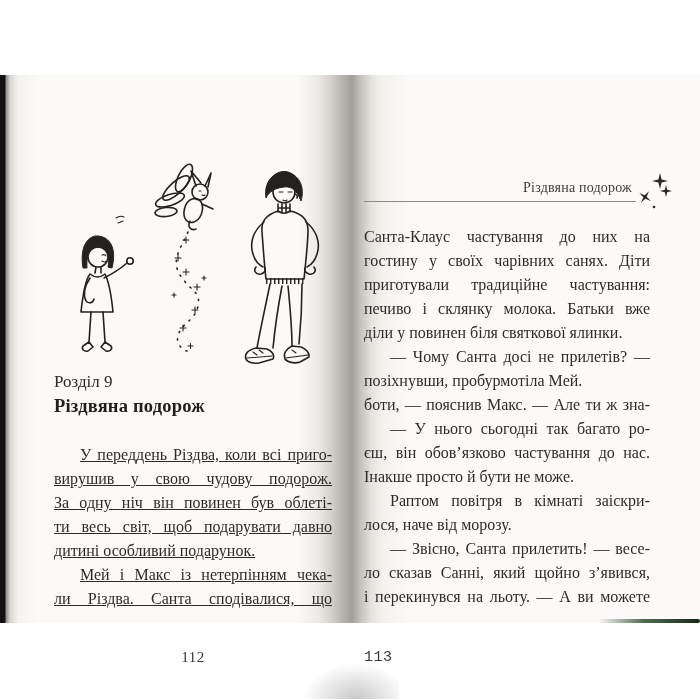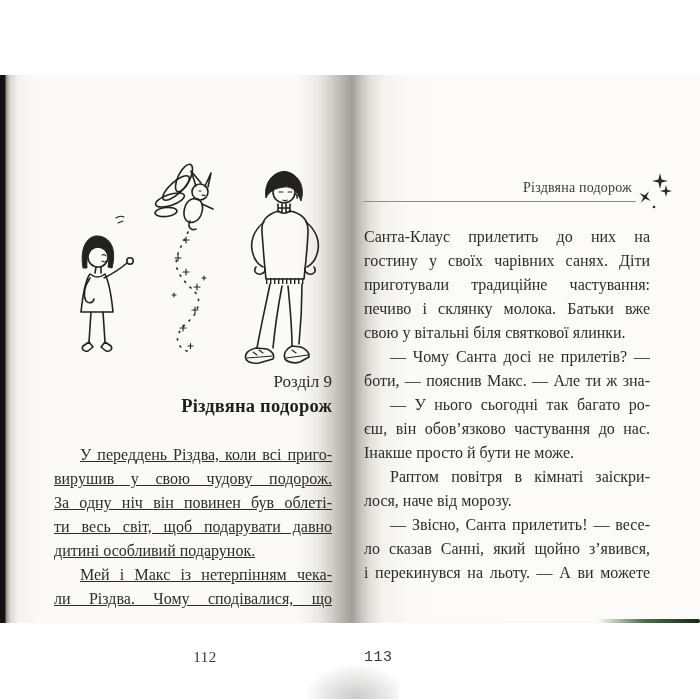--- a/index.html
+++ b/index.html
@@ -24,33 +24,33 @@
   .gutter-flare{
     position:absolute;left:303px;top:588px;width:96px;height:36px;
     background:radial-gradient(ellipse at 55% 100%,rgba(60,60,55,0.28),rgba(60,60,55,0) 70%);
   }
   .cover-edge{
     position:absolute;left:598px;top:619px;width:102px;height:4px;
     background:linear-gradient(90deg,rgba(30,50,28,0) 0%,rgba(50,80,45,0.85) 45%,#152a16 100%);
     border-radius:2px;
   }
   
-  .chapter-head{position:absolute;left:54px;width:278px;text-align:right;}
+  .chapter-head{position:absolute;left:54px;width:278px;text-align:left;}
   .chapter-label{top:297px;font-size:17px;color:#2b2a27;}
   .chapter-title{top:321px;font-size:18.5px;font-weight:bold;color:#1f1e1c;letter-spacing:.2px;}
   .left-text{position:absolute;left:54px;top:368px;width:278px;text-decoration:underline;}
   .right-text{position:absolute;left:364px;top:150px;width:286px;}
   .line{
     height:24px;line-height:24px;font-size:16px;white-space:nowrap;overflow:hidden;
     text-align:left;color:#2e2c29;
   }
   .jst{text-align:justify;text-align-last:justify;}
   .ind{padding-left:26px;}
   .pagenum{position:absolute;top:574px;font-size:15px;letter-spacing:.5px;color:#3a3935;}
-  .pagenum.left{left:66px;width:278px;text-align:center;}
+  .pagenum.left{left:54px;width:278px;text-align:center;}
   .pagenum.right{left:364px;width:286px;text-align:left;font-family:Liberation Mono, monospace;}
   
   .running-header{
     position:absolute;left:364px;top:105px;width:268px;text-align:right;
     font-size:14px;color:#3c3b37;letter-spacing:.2px;
   }
   .header-rule{position:absolute;left:364px;top:126px;width:272px;height:1px;background:#8d8b85;}
   .header-sparkles{position:absolute;left:633px;top:96px;width:44px;height:44px;}
   
   .illustration{position:absolute;left:50px;top:85px;width:280px;height:215px;}
@@ -137,21 +137,21 @@
       <div class="chapter-head chapter-label">Розділ 9</div>
       <div class="chapter-head chapter-title">Різдвяна подорож</div>
 
       <div class="left-text">
         <div class="line jst ind">У переддень Різдва, коли всі приго-</div>
         <div class="line jst">вирушив у свою чудову подорож.</div>
         <div class="line jst">За одну ніч він повинен був облеті-</div>
         <div class="line jst">ти весь світ, щоб подарувати давно</div>
         <div class="line">дитині особливий подарунок.</div>
         <div class="line jst ind">Мей і Макс із нетерпінням чека-</div>
-        <div class="line jst">ли Різдва. Чому сподівалися, що</div>
+        <div class="line jst">ли Різдва. Санта сподівалися, що</div>
       </div>
 
       <div class="pagenum left">112</div>
     </div>
 
     <div>
 
       <div class="running-header">Різдвяна подорож</div>
       <div class="header-rule"></div>
 
@@ -160,26 +160,27 @@
           <g fill="#2a2926">
             <path d="M27,2 L28.6,8.4 L35,10 L28.6,11.6 L27,18 L25.4,11.6 L19,10 L25.4,8.4 Z"></path>
             <path d="M33,14 L34.2,18.8 L39,20 L34.2,21.2 L33,26 L31.8,21.2 L27,20 L31.8,18.8 Z"></path>
             <path transform="rotate(35 12 26)" d="M12,19 L13.2,24.8 L19,26 L13.2,27.2 L12,33 L10.8,27.2 L5,26 L10.8,24.8 Z"></path>
             <circle cx="21" cy="36" r="1.3"></circle>
           </g>
         </svg>
       </div>
 
       <div class="right-text">
-        <div class="line jst">Санта-Клаус прилетить до них на</div>
+        <div class="line jst">Санта-Клаус частування до них на</div>
         <div class="line jst">гостину у своїх чарівних санях. Діти</div>
         <div class="line jst">приготували традиційне частування:</div>
         <div class="line jst">печиво і склянку молока. Батьки вже</div>
-        <div class="line">свою у вітальні біля святкової ялинки.</div>
+        <div class="line">діли у повинен біля святкової ялинки.</div>
         <div class="line jst ind">— Чому Санта досі не прилетів? —</div>
+        <div class="line">позіхнувши, пробурмотіла Мей.</div>
         <div class="line jst">боти, — пояснив Макс. — Але ти ж зна-</div>
         <div class="line jst ind">— У нього сьогодні так багато ро-</div>
         <div class="line jst">єш, він обов’язково частування до нас.</div>
         <div class="line">Інакше просто й бути не може.</div>
         <div class="line jst ind">Раптом повітря в кімнаті заіскри-</div>
         <div class="line">лося, наче від морозу.</div>
         <div class="line jst ind">— Звісно, Санта прилетить! — весе-</div>
         <div class="line jst">ло сказав Санні, який щойно з’явився,</div>
         <div class="line jst">і перекинувся на льоту. — А ви можете</div>
       </div>

